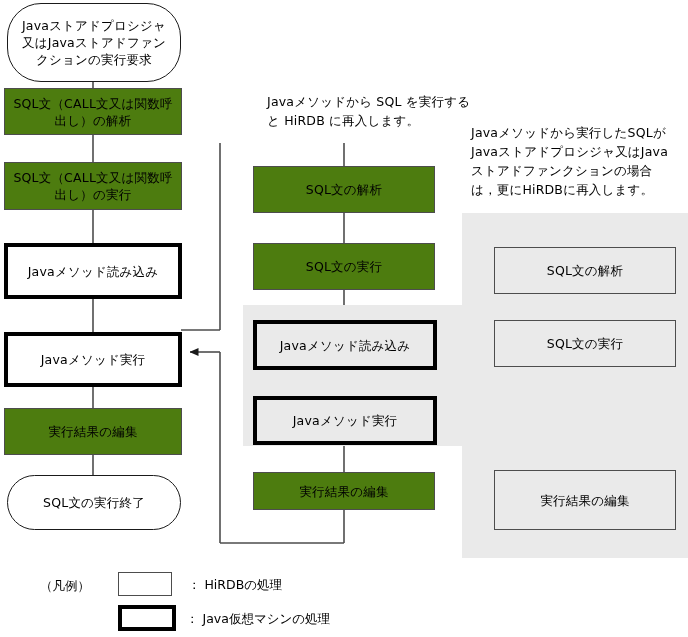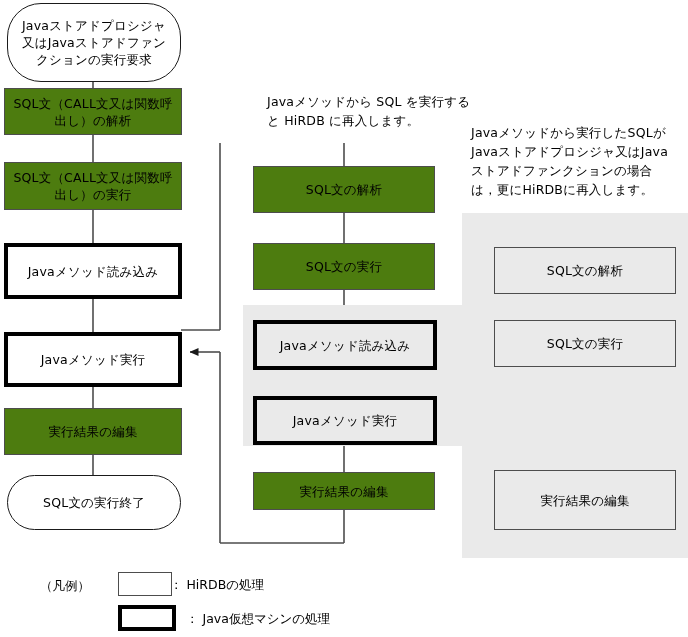--- a/index.html
+++ b/index.html
@@ -220,18 +220,18 @@
     <span>SQL文の実行</span>
   </div>
 
   <div class="node proc-thin-on-gray" style="left:494px;top:470px;width:182px;height:60px;">
     <span>実行結果の編集</span>
   </div>
 
   <div class="legend-label" style="left:40px;top:578px;">（凡例）</div>
 
   <div class="legend-box-thin" style="left:118px;top:572px;width:54px;height:24px;"></div>
-  <div class="legend-text" style="left:170px;top:577px;">： HiRDBの処理</div>
+  <div class="legend-text" style="left:188px;top:577px;">： HiRDBの処理</div>
 
   <div class="legend-box-thick" style="left:118px;top:605px;width:58px;height:26px;"></div>
   <div class="legend-text" style="left:186px;top:611px;">： Java仮想マシンの処理</div>
 
 </div>
 
 </body></html>

